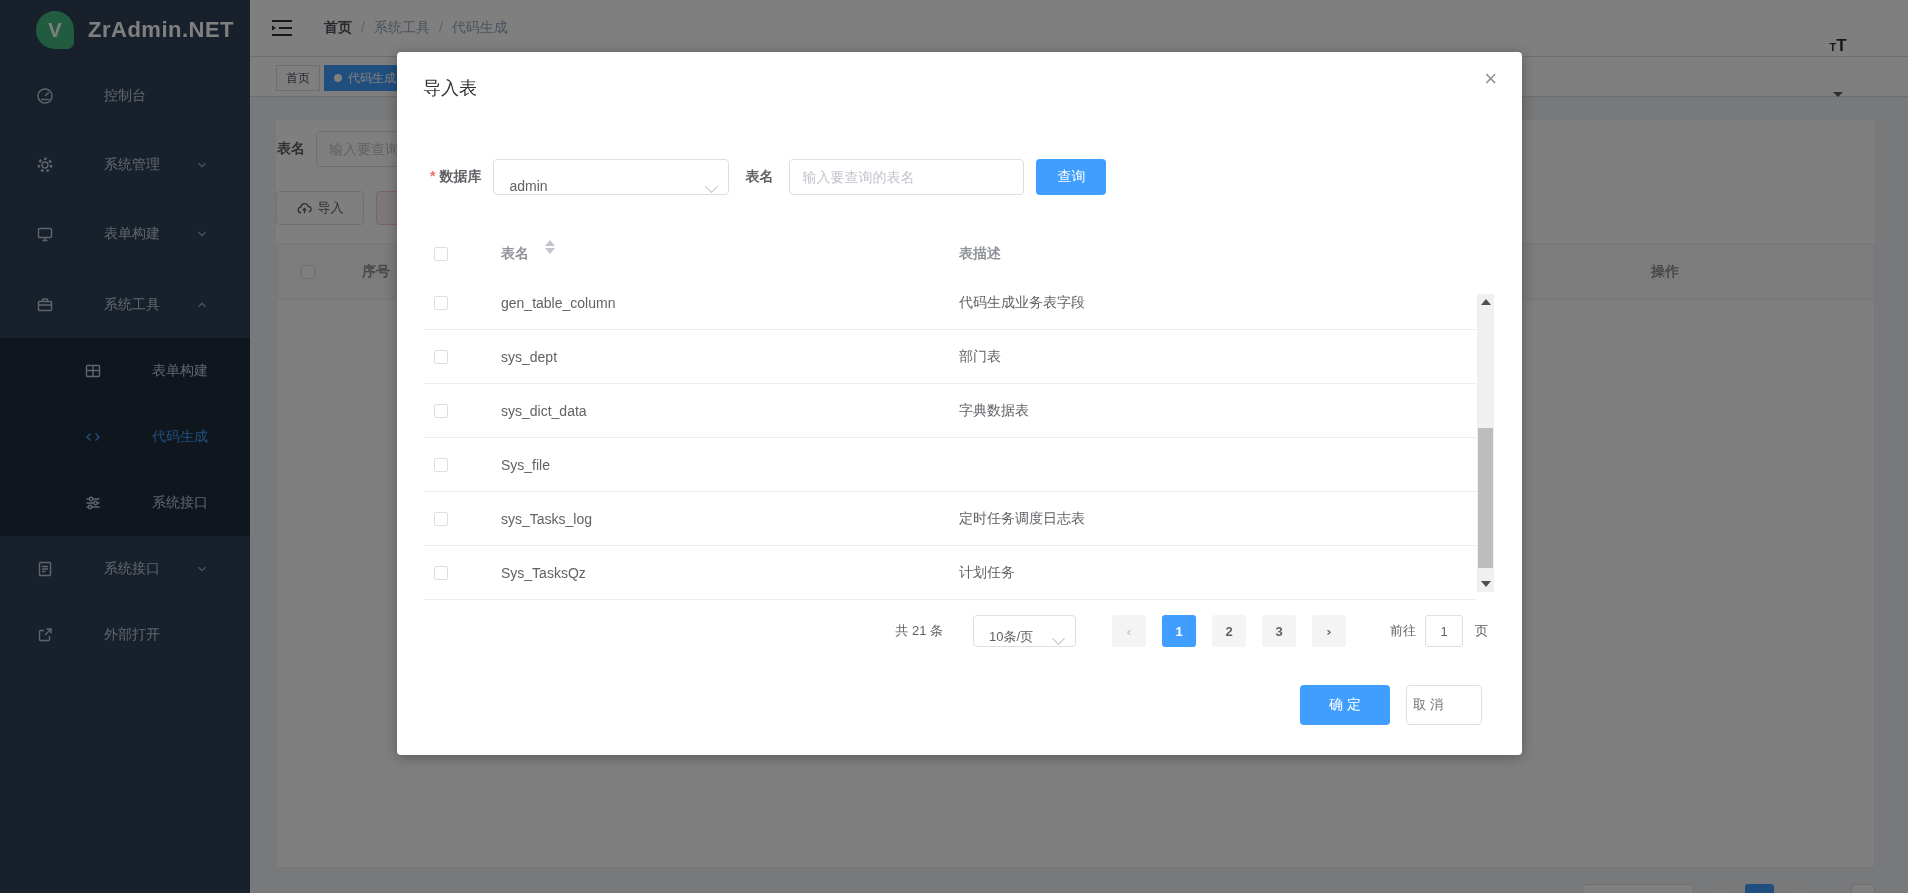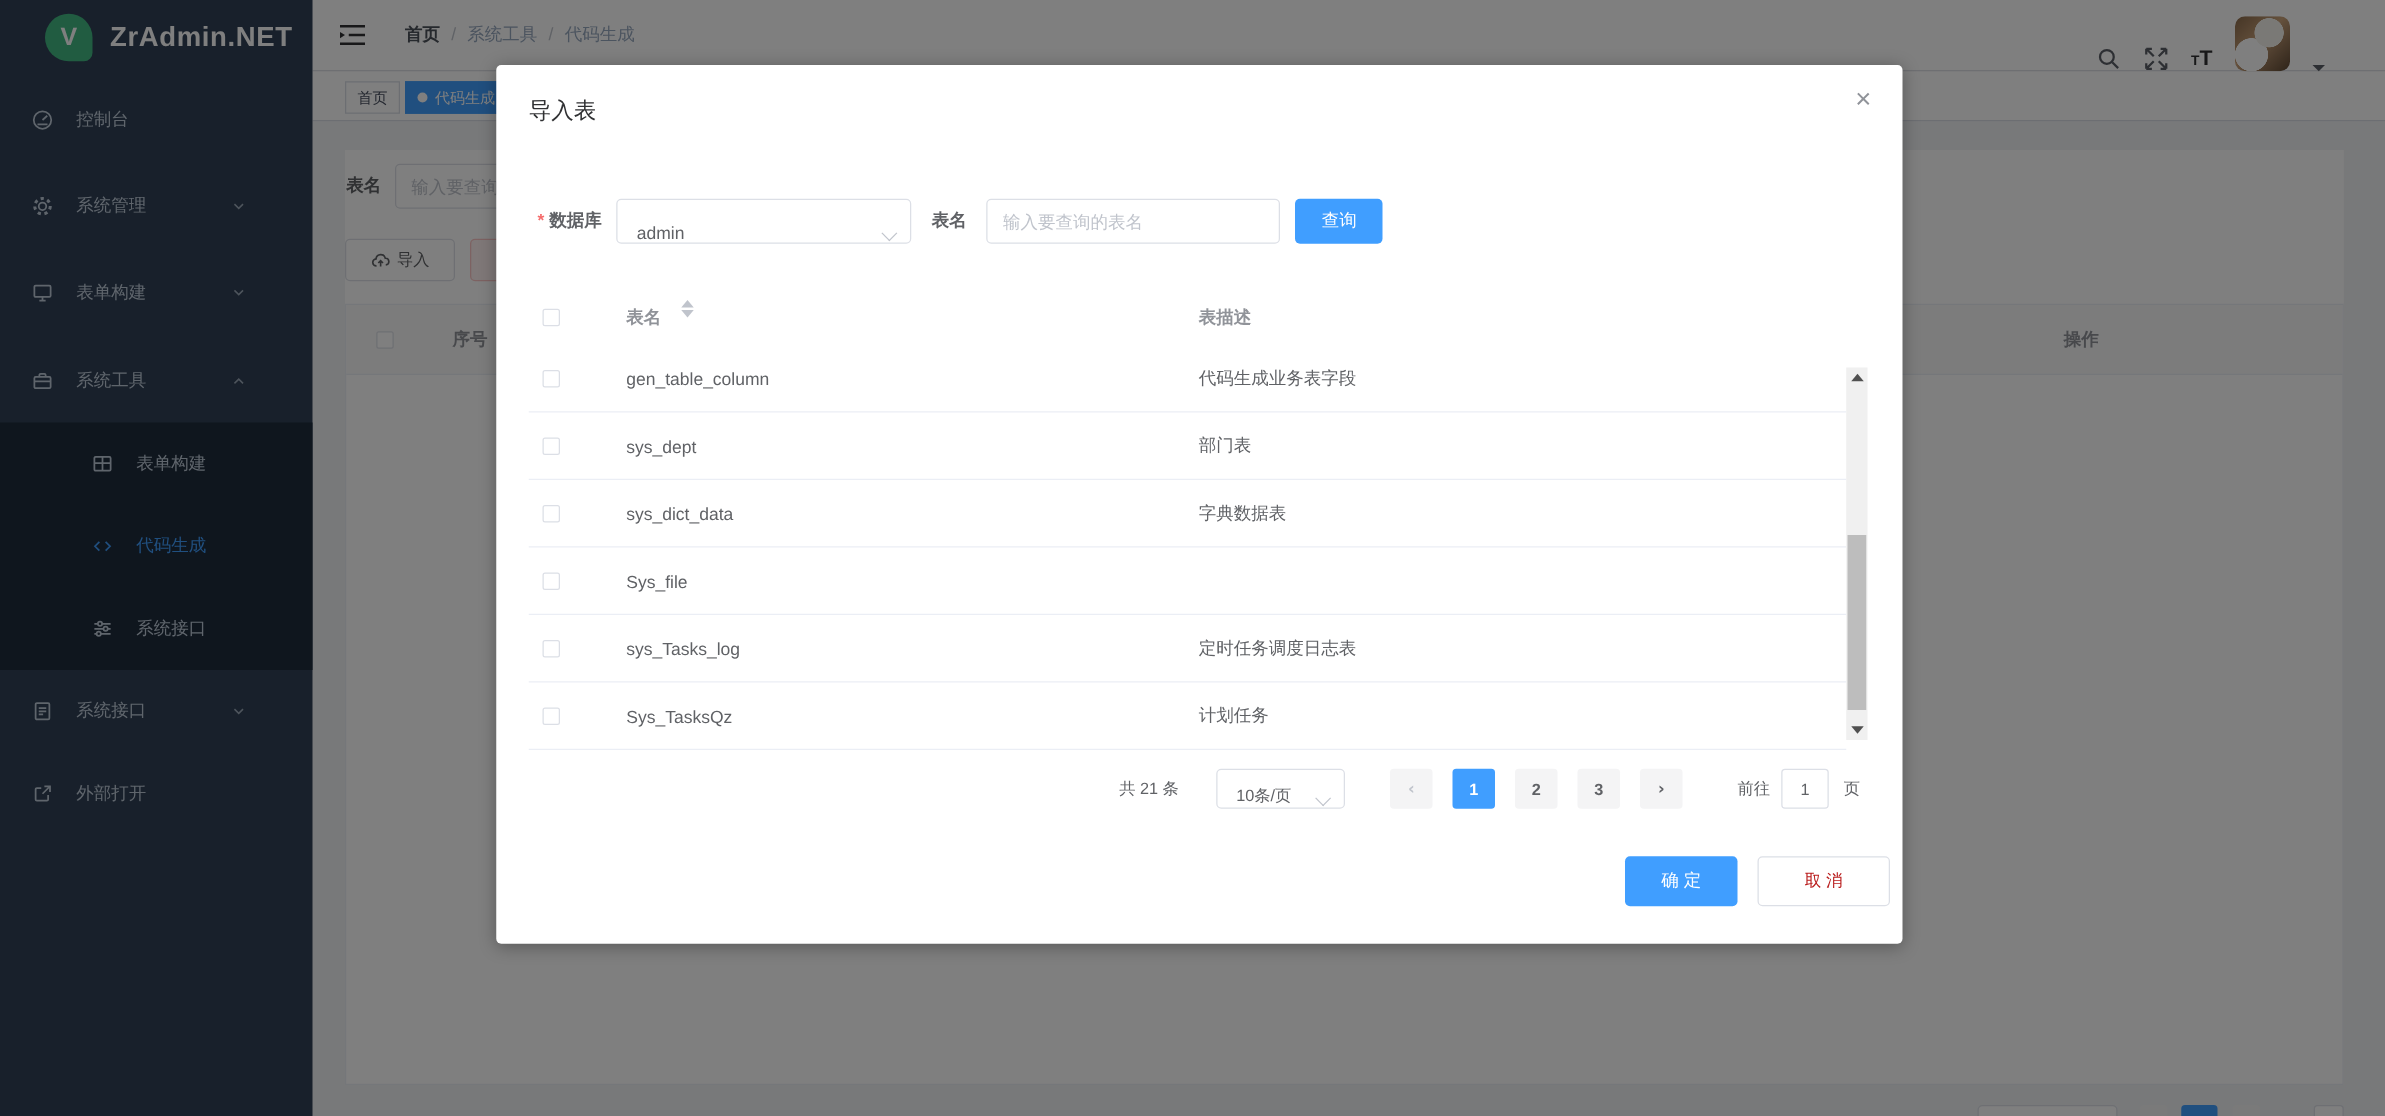--- a/index.html
+++ b/index.html
@@ -4,36 +4,36 @@
 <style>
   html,body{margin:0;padding:0;background:#555;}
   .root{position:relative;width:1908px;height:893px;overflow:hidden;background:#f0f2f5;
         font-family:"Liberation Sans","DejaVu Sans",sans-serif;font-size:14px;color:#606266;}
   .abs{position:absolute;}
   
   .sidebar{left:0;top:0;width:250px;height:893px;background:#304156;z-index:2;}
   .logo-row{position:absolute;left:0;top:0;width:250px;height:60px;display:flex;align-items:center;padding-left:36px;box-sizing:border-box;}
   .logo-badge{width:38px;height:38px;background:#42b983;border-radius:50% 50% 18% 50%;display:flex;align-items:center;justify-content:center;color:#fff;font-weight:bold;font-size:20px;}
   .logo-title{margin-left:14px;color:#fff;font-weight:bold;font-size:22px;letter-spacing:.5px;}
-  .menu-item{position:absolute;left:5px;width:212px;height:66px;display:flex;align-items:center;
-             padding:0 20px;box-sizing:border-box;color:#bfcbd9;cursor:pointer;}
+  .menu-item{position:absolute;left:16px;width:212px;height:66px;display:flex;align-items:center;
+             padding:0 20px;box-sizing:border-box;color:#bfcbd9;cursor:pointer;gap:32px;}
   .menu-item .mi-label{margin-left:18px;}
   .menu-item svg{flex:0 0 auto;}
   .mi-chevron{margin-left:auto;opacity:.75;}
   .submenu{position:absolute;left:0;top:338px;width:250px;height:198px;background:#1f2d3d;}
   .submenu .menu-item{position:relative;padding-left:68px;}
   .menu-item.active{color:#409eff;}
   
   .navbar{left:250px;top:0;width:1658px;height:57px;background:#fff;border-bottom:1px solid #dcdfe5;box-sizing:border-box;z-index:1;}
   .hamburger{position:absolute;left:20px;top:17px;width:24px;height:22px;cursor:pointer;color:#303133;}
   .breadcrumb{position:absolute;left:74px;top:19px;display:flex;gap:9px;font-size:14px;}
   .bc-home{color:#4d5souligne:none;color:#4d535b;font-weight:bold;cursor:pointer;}
   .bc-sep{color:#c0c4cc;}
   .bc-link{color:#97a8be;}
-  .nav-icons{position:absolute;right:48px;top:0;height:57px;display:flex;align-items:flex-end;gap:18px;color:#5a5e66;}
+  .nav-icons{position:absolute;right:48px;top:0;height:57px;display:flex;align-items:center;gap:18px;color:#5a5e66;flex-direction:column;}
   .avatar{width:44px;height:44px;border-radius:8px;background:
       radial-gradient(circle at 62% 30%,#f5f2ec 0 28%,transparent 29%),
       radial-gradient(circle at 30% 70%,#fff 0 30%,transparent 31%),
       linear-gradient(135deg,#8a6a4a,#caa27a 45%,#5c4632);}
   .caret-down{width:0;height:0;border-left:5px solid transparent;border-right:5px solid transparent;border-top:5px solid #5a5e66;}
   .fontsize-icon{font-weight:bold;color:#303133;}
   .fontsize-icon .small-t{font-size:11px;}
   .fontsize-icon .big-t{font-size:17px;}
   
   .tagsbar{left:250px;top:57px;width:1658px;height:40px;background:#fff;border-bottom:1px solid #d8dce5;box-sizing:border-box;}
@@ -96,22 +96,22 @@
           margin-left:16px;cursor:pointer;color:#606266;font-weight:bold;}
   .pg-btn.first{margin-left:36px;}
   .pg-btn.active{background:#409eff;color:#fff;}
   .pg-arrow{color:#c0c4cc;font-family:"DejaVu Sans",sans-serif;}
   .pg-arrow2{color:#606266;font-family:"DejaVu Sans",sans-serif;}
   .pg-goto{margin-left:44px;}
   .pg-input{margin-left:9px;width:38px;height:32px;border:1px solid #dcdfe6;border-radius:3px;box-sizing:border-box;
             text-align:center;font-size:13px;color:#606266;}
   .pg-unit{margin-left:12px;}
   .btn-confirm{position:absolute;left:903px;top:633px;width:90px;height:40px;}
-  .btn-cancel{position:absolute;left:1009px;top:633px;width:106px;height:40px;background:#fff;color:#b91c1c;
-              border:1px solid #dcdfe6;border-radius:4px;display:flex;align-items:center;justify-content:center;cursor:pointer;box-sizing:border-box;}
+  .btn-cancel{position:absolute;left:1009px;top:633px;width:76px;height:40px;background:#fff;color:#737373;
+              border:1px solid #dcdfe6;border-radius:4px;display:flex;align-items:center;justify-content:flex-start;cursor:pointer;box-sizing:border-box;}
 </style>
 </head>
 <body>
 
 <div class="root">
 
   <div class="abs sidebar">
     <div class="logo-row">
       <div class="logo-badge">V</div>
       <div class="logo-title">ZrAdmin.NET</div>

